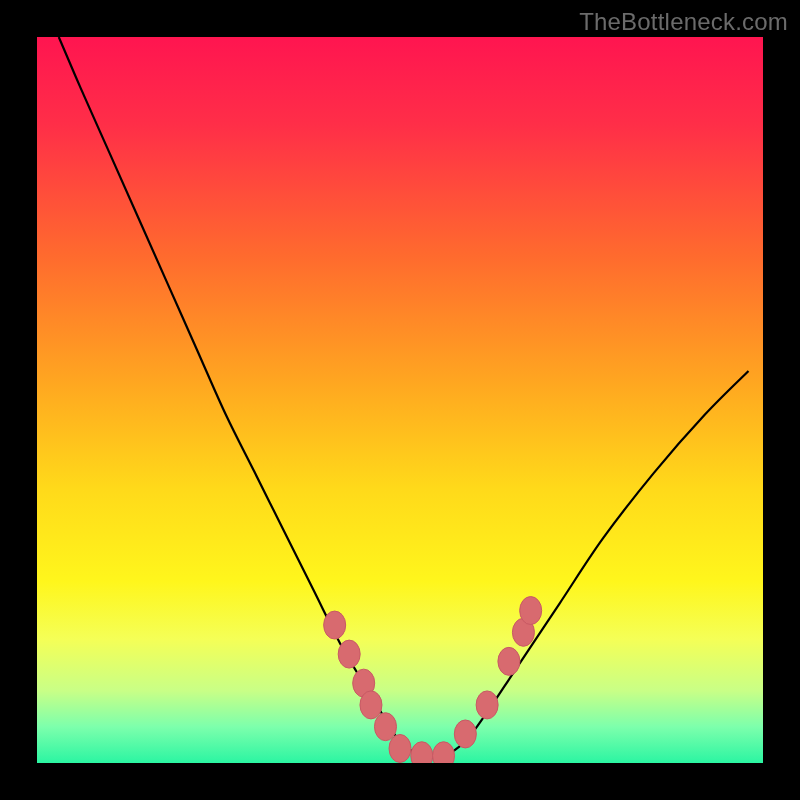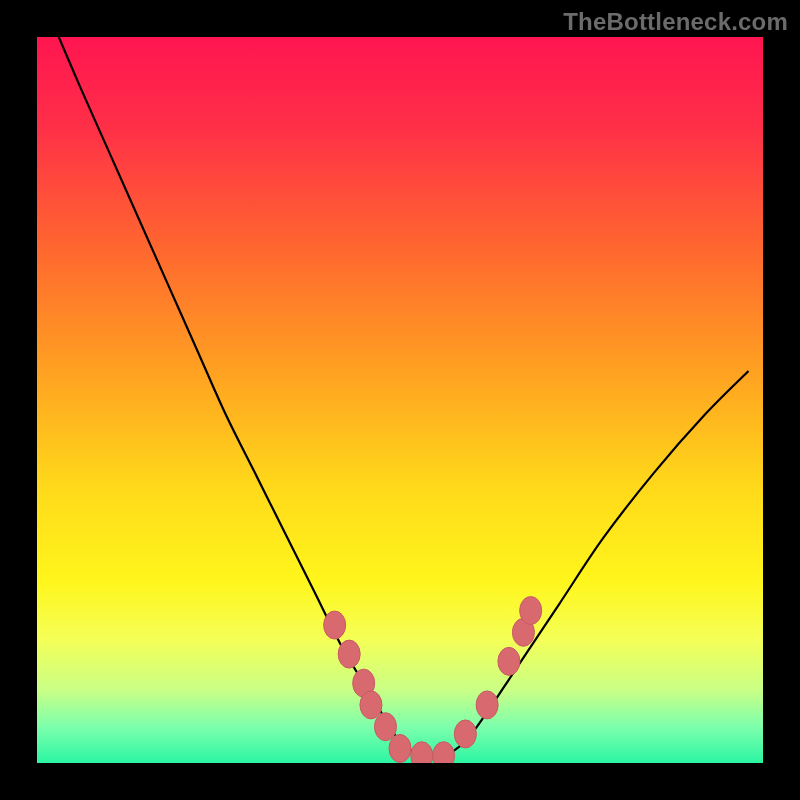--- a/index.html
+++ b/index.html
@@ -40,21 +40,21 @@
     left: 0;
     width: 100%;
     height: 100%;
   }
   .watermark {
     position: absolute;
     top: 8px;
     right: 12px;
     color: #6b6b6b;
     font-size: 24px;
-    font-weight: 700;
+    font-weight: 400;
     letter-spacing: 0.2px;
   }
 </style>
 </head>
 <body>
 
 <div class="frame">
   <div class="plot-area">
     <svg class="gradient-bg" viewBox="0 0 726 726" preserveAspectRatio="none">
       <defs>

